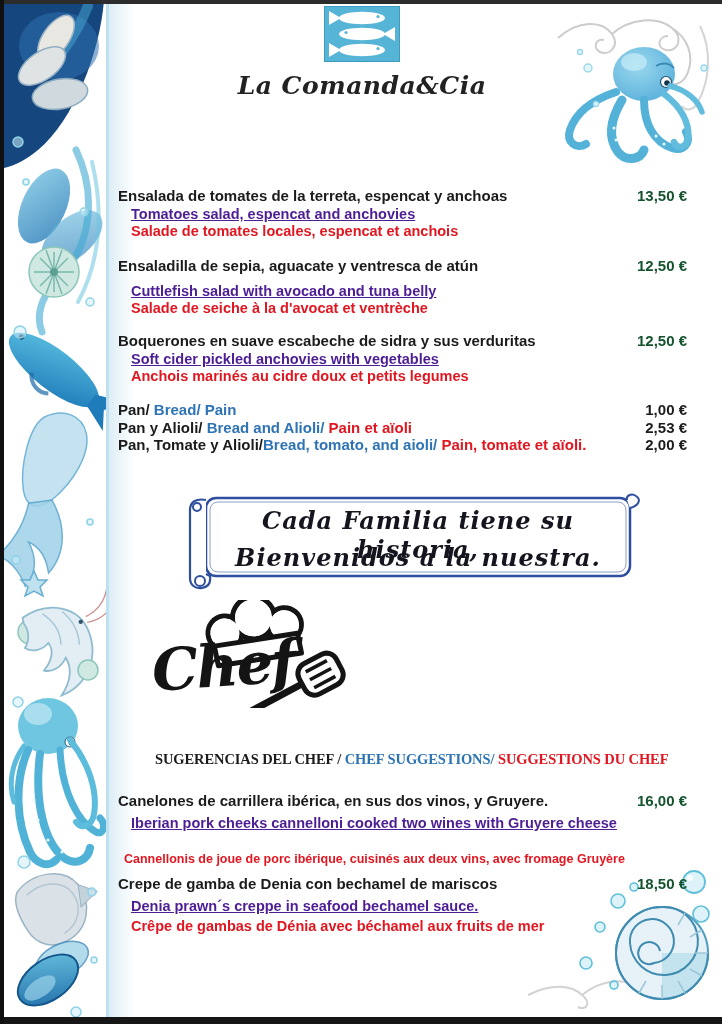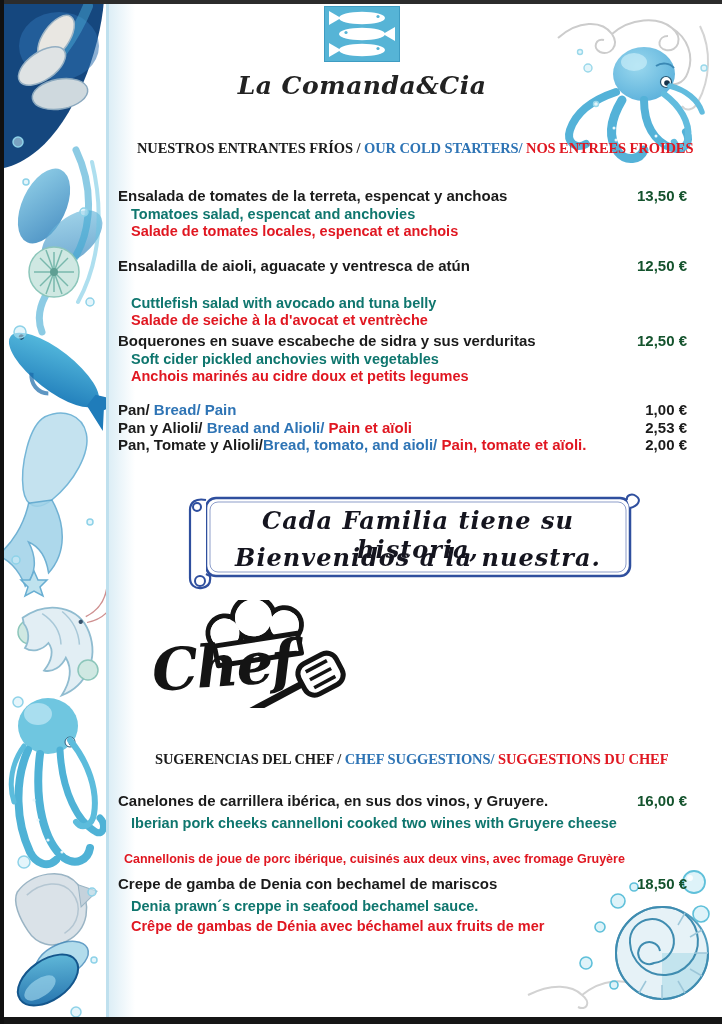--- a/index.html
+++ b/index.html
@@ -34,23 +34,23 @@
   .h2{left:155px;top:751px;}
   .c-es{color:#1b1b1b;}
   .c-en{color:#2e74b5;}
   .c-fr{color:#e01721;}
 
   
   .item{position:absolute;left:118px;width:569px;z-index:5;}
   .item .row{position:relative;}
   .item .es{font-weight:bold;font-size:15px;line-height:18px;color:#1b1b1b;display:inline-block;max-width:500px;}
   .item .price{position:absolute;right:0;top:0;font-weight:bold;font-size:15px;color:#14532d;}
-  .item .en{font-weight:bold;font-size:14.5px;line-height:16px;color:#0f766e;padding-left:13px;margin-top:1px;}
+  .item .en{font-weight:bold;font-size:14.5px;line-height:16px;color:#4c1d95;padding-left:13px;margin-top:1px;text-decoration:underline;}
   .item .fr{font-weight:bold;font-size:14.5px;line-height:16px;color:#e01721;padding-left:13px;margin-top:1px;}
-  .item .gap{margin-top:20px;}
+  .item .gap{margin-top:8px;}
   .item .fr-small{font-size:12.5px;padding-left:6px;margin-top:20px;}
   .item .en-roomy{margin-top:5px;}
 
   
   .bread{position:absolute;left:118px;top:401px;width:569px;z-index:5;}
   .brow{display:flex;font-weight:bold;font-size:15px;line-height:17.5px;white-space:pre;}
   .brow .price{margin-left:auto;color:#1b1b1b;}
 
   
   .banner{position:absolute;left:176px;top:486px;width:470px;height:104px;z-index:5;}
@@ -285,32 +285,29 @@
         <g>
           <ellipse cx="38" cy="44" rx="23" ry="6.3" fill="#fff"></ellipse>
           <polygon points="17,44 5,37 5,51" fill="#fff"></polygon>
           <circle cx="54" cy="42.5" r="1.6" fill="#56b4d6"></circle>
         </g>
       </svg>
     </div>
     <div class="brand">La Comanda&amp;Cia</div>
   </div>
 
-  <div class="sec-header h1">
-    <span class="c-es">NUESTROS ENTRANTES FRÍOS / </span><span class="c-en">OUR COLD STARTERS/ </span><span class="c-fr">NOS ENTREES FROIDES</span>
-  </div>
 
   <div class="item" style="top:187px">
     <div class="row"><span class="es">Ensalada de tomates de la terreta, espencat y anchoas</span><span class="price">13,50 €</span></div>
     <div class="en">Tomatoes salad, espencat and anchovies</div>
     <div class="fr">Salade de tomates locales, espencat et anchois</div>
   </div>
 
   <div class="item" style="top:257px">
-    <div class="row"><span class="es">Ensaladilla de aioli, aguacate y ventresca de atún</span><span class="price">12,50 €</span></div>
+    <div class="row"><span class="es">Ensaladilla de sepia, aguacate y ventresca de atún</span><span class="price">12,50 €</span></div>
     <div class="en gap">Cuttlefish salad with avocado and tuna belly</div>
     <div class="fr">Salade de seiche à la d'avocat et ventrèche</div>
   </div>
 
   <div class="item" style="top:332px">
     <div class="row"><span class="es">Boquerones en suave escabeche de sidra y sus verduritas</span><span class="price">12,50 €</span></div>
     <div class="en">Soft cider pickled anchovies with vegetables</div>
     <div class="fr">Anchois marinés au cidre doux et petits legumes</div>
   </div>
 

